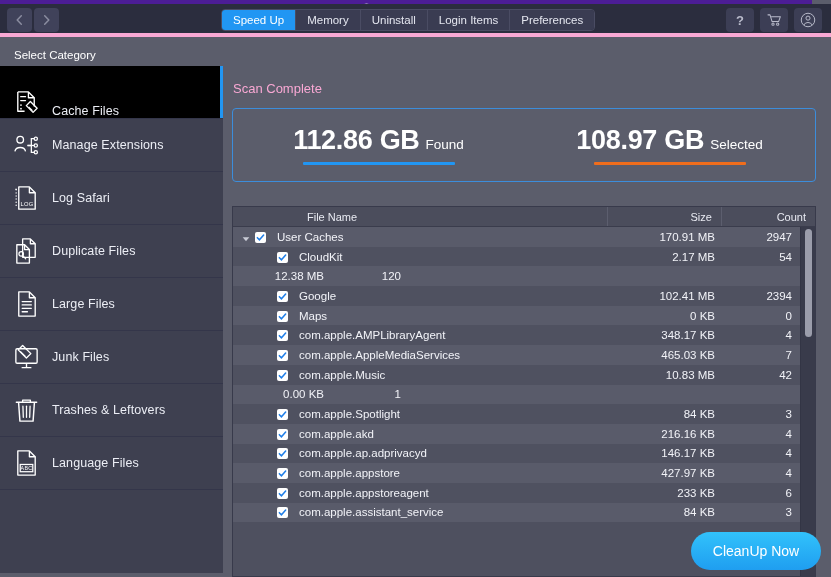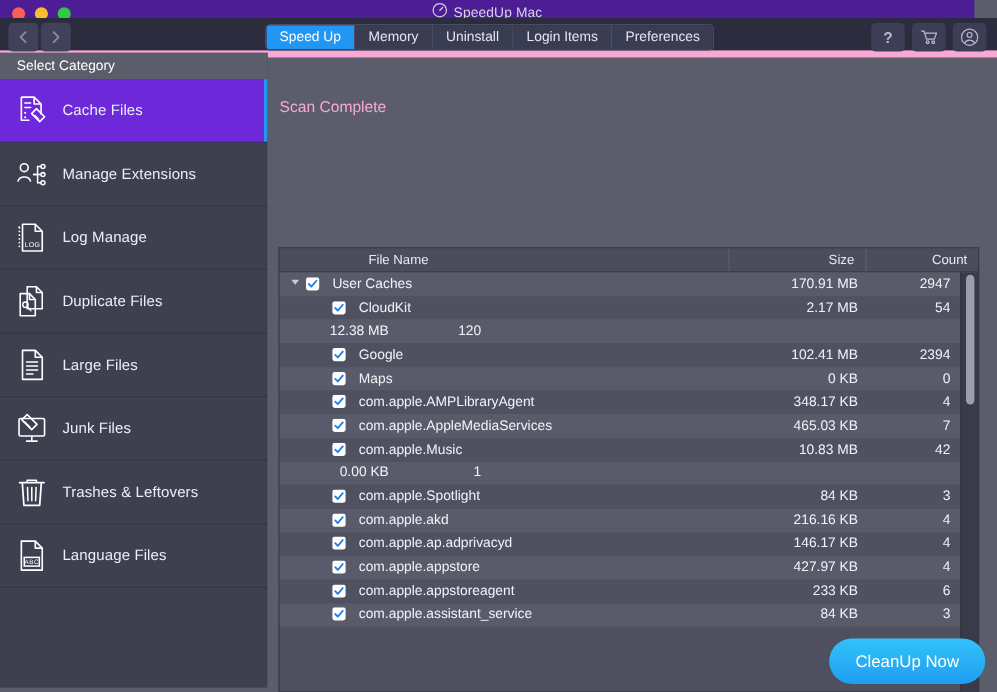--- a/index.html
+++ b/index.html
@@ -42,24 +42,24 @@
   }
   .title-text {
     color: #d3d5de;
     font-size: 11.5px;
     letter-spacing: 0.1px;
   }
   .gauge-icon { display: block; }
 
   
   .toolbar {
-    position: absolute; left: 0; top: 15px;
+    position: absolute; left: 0; top: 4px;
     width: 831px; height: 33px;
     background: #2b2d3e;
-    border-bottom: 6px solid #f9a8d4;
+    border-bottom: 4px solid #f9a8d4;
   }
   .navbtns {
     position: absolute; left: 7px; top: 4px;
     display: flex; gap: 2px;
   }
   .navbtn {
     width: 25px; height: 24px;
     background: #40425a;
     border-radius: 4px;
     display: flex; align-items: center; justify-content: center;
@@ -117,21 +117,21 @@
     color: #ffffff;
     font-size: 11.5px;
   }
   .side-item {
     position: relative;
     height: 53px;
     display: flex; align-items: center;
     border-bottom: 1px solid #34364a;
     cursor: default;
   }
-  .side-item.selected { background: #6d28d9; }
+  .side-item.selected { background: #000000; align-items: flex-end; }
   .side-item.selected::after {
     content: "";
     position: absolute; right: 0; top: 0; bottom: 0;
     width: 3px; background: #2196f3;
   }
   .side-icon {
     width: 52px; min-width:52px;
     display: flex; align-items: center; justify-content: center;
   }
   .side-icon svg { display:block; }
@@ -218,21 +218,21 @@
     display: flex;
     height: 19.7px;
     align-items: center;
     cursor: default;
   }
   .trow.even { background: #595b6a; }
   .trow.odd  { background: #4f5160; }
 
   .cell-name {
     width: 391px;
-    display: flex; align-items: flex-start;
+    display: flex; align-items: flex-end;
     font-size: 11.5px;
     color: #f2f3f8;
     overflow: hidden; white-space: nowrap;
   }
   .twisty {
     width: 18px; min-width:18px;
     display: flex; align-items: center; justify-content: center;
     margin-left: 4px;
   }
   .twisty svg { display:block; }
@@ -419,21 +419,21 @@
             <circle cx="4.3" cy="6" r="0.75"></circle>
               <circle cx="4.3" cy="9.2" r="0.75"></circle>
             <circle cx="4.3" cy="12.4" r="0.75"></circle>
               <circle cx="4.3" cy="15.6" r="0.75"></circle>
             <circle cx="4.3" cy="18.8" r="0.75"></circle>
               <circle cx="4.3" cy="22" r="0.75"></circle>
           </g>
           <text x="15.5" y="22.5" font-family="Liberation Sans, sans-serif" font-size="6" fill="#fff" text-anchor="middle" letter-spacing="0.3">LOG</text>
         </svg>
       </div>
-      <span class="side-label">Log Manage</span>
+      <span class="side-label">Log Safari</span>
     </div>
 
     <div class="side-item">
       <div class="side-icon">
         <svg width="29" height="29" viewBox="0 0 30 30">
           <path d="M11 2 h8 l5 5 v14 h-13 z" fill="none" stroke="#fff" stroke-width="1.35" stroke-linejoin="round"></path>
           <path d="M19 2 v5 h5" fill="none" stroke="#fff" stroke-width="1.35" stroke-linejoin="round"></path>
           <path d="M5 8 h8 l5 5 v14 h-13 z" fill="none" stroke="#fff" stroke-width="1.4" stroke-linejoin="round"></path>
           <path d="M13 8 v5 h5" fill="none" stroke="#fff" stroke-width="1.4" stroke-linejoin="round"></path>
           <circle cx="9.5" cy="17.5" r="2.3" fill="none" stroke="#fff" stroke-width="1.25"></circle>
@@ -493,20 +493,36 @@
           <text x="15" y="22" font-family="Liberation Sans, sans-serif" font-size="5.5" fill="#fff" text-anchor="middle" letter-spacing="0.4">ABC</text>
         </svg>
       </div>
       <span class="side-label">Language Files</span>
     </div>
   </div>
 
   <div class="main">
     <div class="scan-complete">Scan Complete</div>
 
+    <div class="summary">
+      <div class="sumcell">
+        <div class="sumline">
+          <span class="sumval">112.86 GB</span>
+          <span class="sumlabel">Found</span>
+        </div>
+        <div class="sumbar" style="background:#2196f3"></div>
+      </div>
+      <div class="sumcell">
+        <div class="sumline">
+          <span class="sumval">108.97 GB</span>
+          <span class="sumlabel">Selected</span>
+        </div>
+        <div class="sumbar" style="background:#f06d1c"></div>
+      </div>
+    </div>
 
     <div class="tablewrap">
       <div class="thead">
         <div class="th th-name">File Name</div>
         <div class="th th-size">Size</div>
         <div class="th th-count">Count</div>
       </div>
       <div class="tbody" id="tbody">
           <div class="trow even">
             <div class="cell-name indent0">

